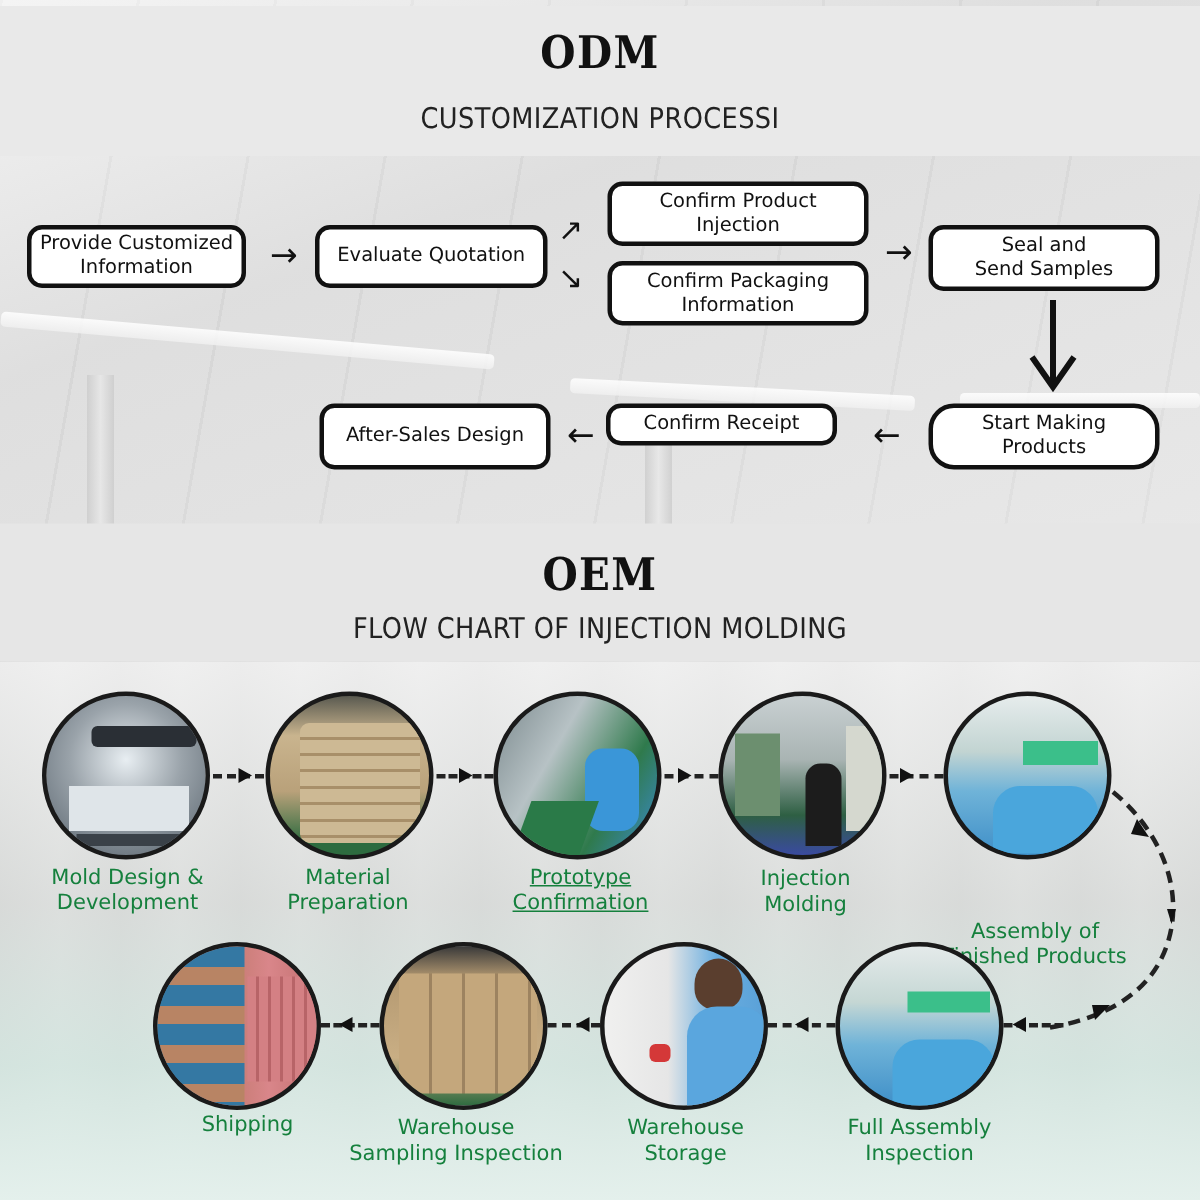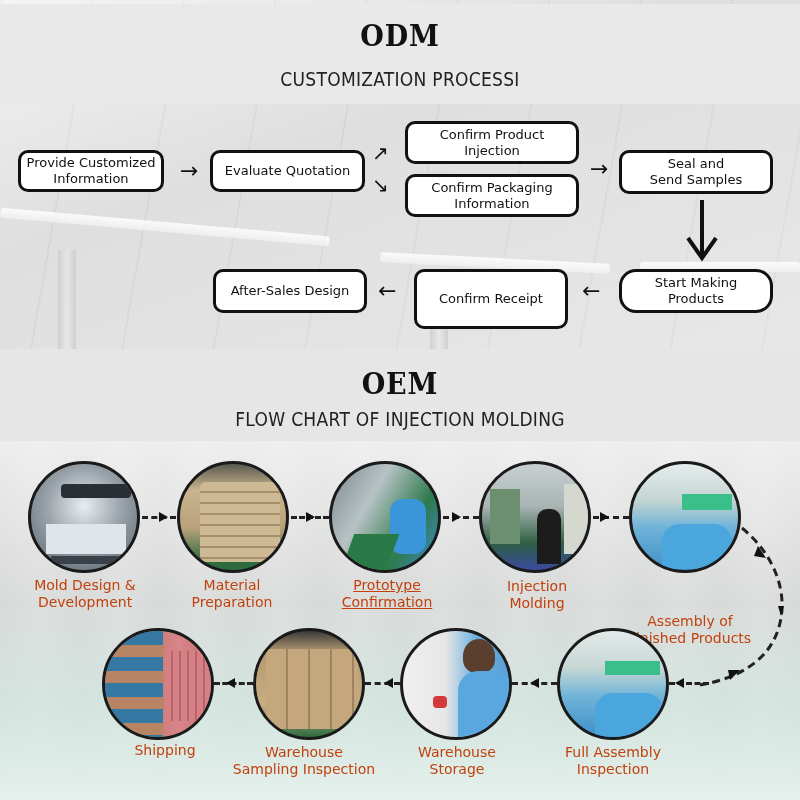--- a/index.html
+++ b/index.html
@@ -44,21 +44,21 @@
       linear-gradient(180deg, rgba(245,245,245,0.85) 0%, rgba(225,228,226,0.75) 45%, rgba(214,232,226,0.9) 75%, rgba(228,240,236,1) 100%),
       repeating-linear-gradient(90deg, #bcbcbc 0px, #cfcfcf 40px, #bdbdbd 80px);
   }
   .circle {
     position:absolute; width:112px; height:112px; border-radius:50%;
     border:3px solid #1a1a1a; overflow:hidden;
   }
   .circle .layer { position:absolute; }
   .step-label {
     position:absolute; width:170px; text-align:center; font-size:14px; line-height:17px;
-    color:#c2410c; font-weight:500;
+    color:#15803d; font-weight:500;
   }
   .dash-h { position:absolute; height:0; border-top:3px dashed #222; }
   .ah-r, .ah-l { position:absolute; width:0; height:0; border-top:5px solid transparent; border-bottom:5px solid transparent; }
   .ah-r { border-left:9px solid #111; }
   .ah-l { border-right:9px solid #111; }
 </style>
 </head>
 <body>
 
 <div class="odm-bg">
@@ -88,21 +88,21 @@
 Send Samples</div>
 
 <svg style="position:absolute;left:680px;top:198px;" width="44" height="64">
   <line x1="22" y1="2" x2="22" y2="58" stroke="#111" stroke-width="4"></line>
   <polyline points="8,40 22,60 36,40" fill="none" stroke="#111" stroke-width="4"></polyline>
 </svg>
 
 <div class="box" style="left:619px;top:269px;width:154px;height:44px;white-space:pre-line;border-radius:17px;">Start Making
 Products</div>
 <div class="arrow" style="left:582px;top:280px;">←</div>
-<div class="box" style="left:414px;top:269px;width:154px;height:60px;">Confirm Receipt</div>
+<div class="box" style="left:404px;top:269px;width:154px;height:28px;">Confirm Receipt</div>
 <div class="arrow" style="left:378px;top:280px;">←</div>
 <div class="box" style="left:213px;top:269px;width:154px;height:44px;">After-Sales Design</div>
 
 <div class="oem-header"></div>
 <div class="title-big" style="top:366px;">OEM</div>
 <div class="title-sub" style="top:408px;">FLOW CHART OF INJECTION MOLDING</div>
 
 <div class="oem-bg"></div>
 
 <div class="circle" style="left:28px;top:461px;background:radial-gradient(circle at 50% 40%,#e8eef2 0%,#9aa3aa 45%,#55606a 100%);">

